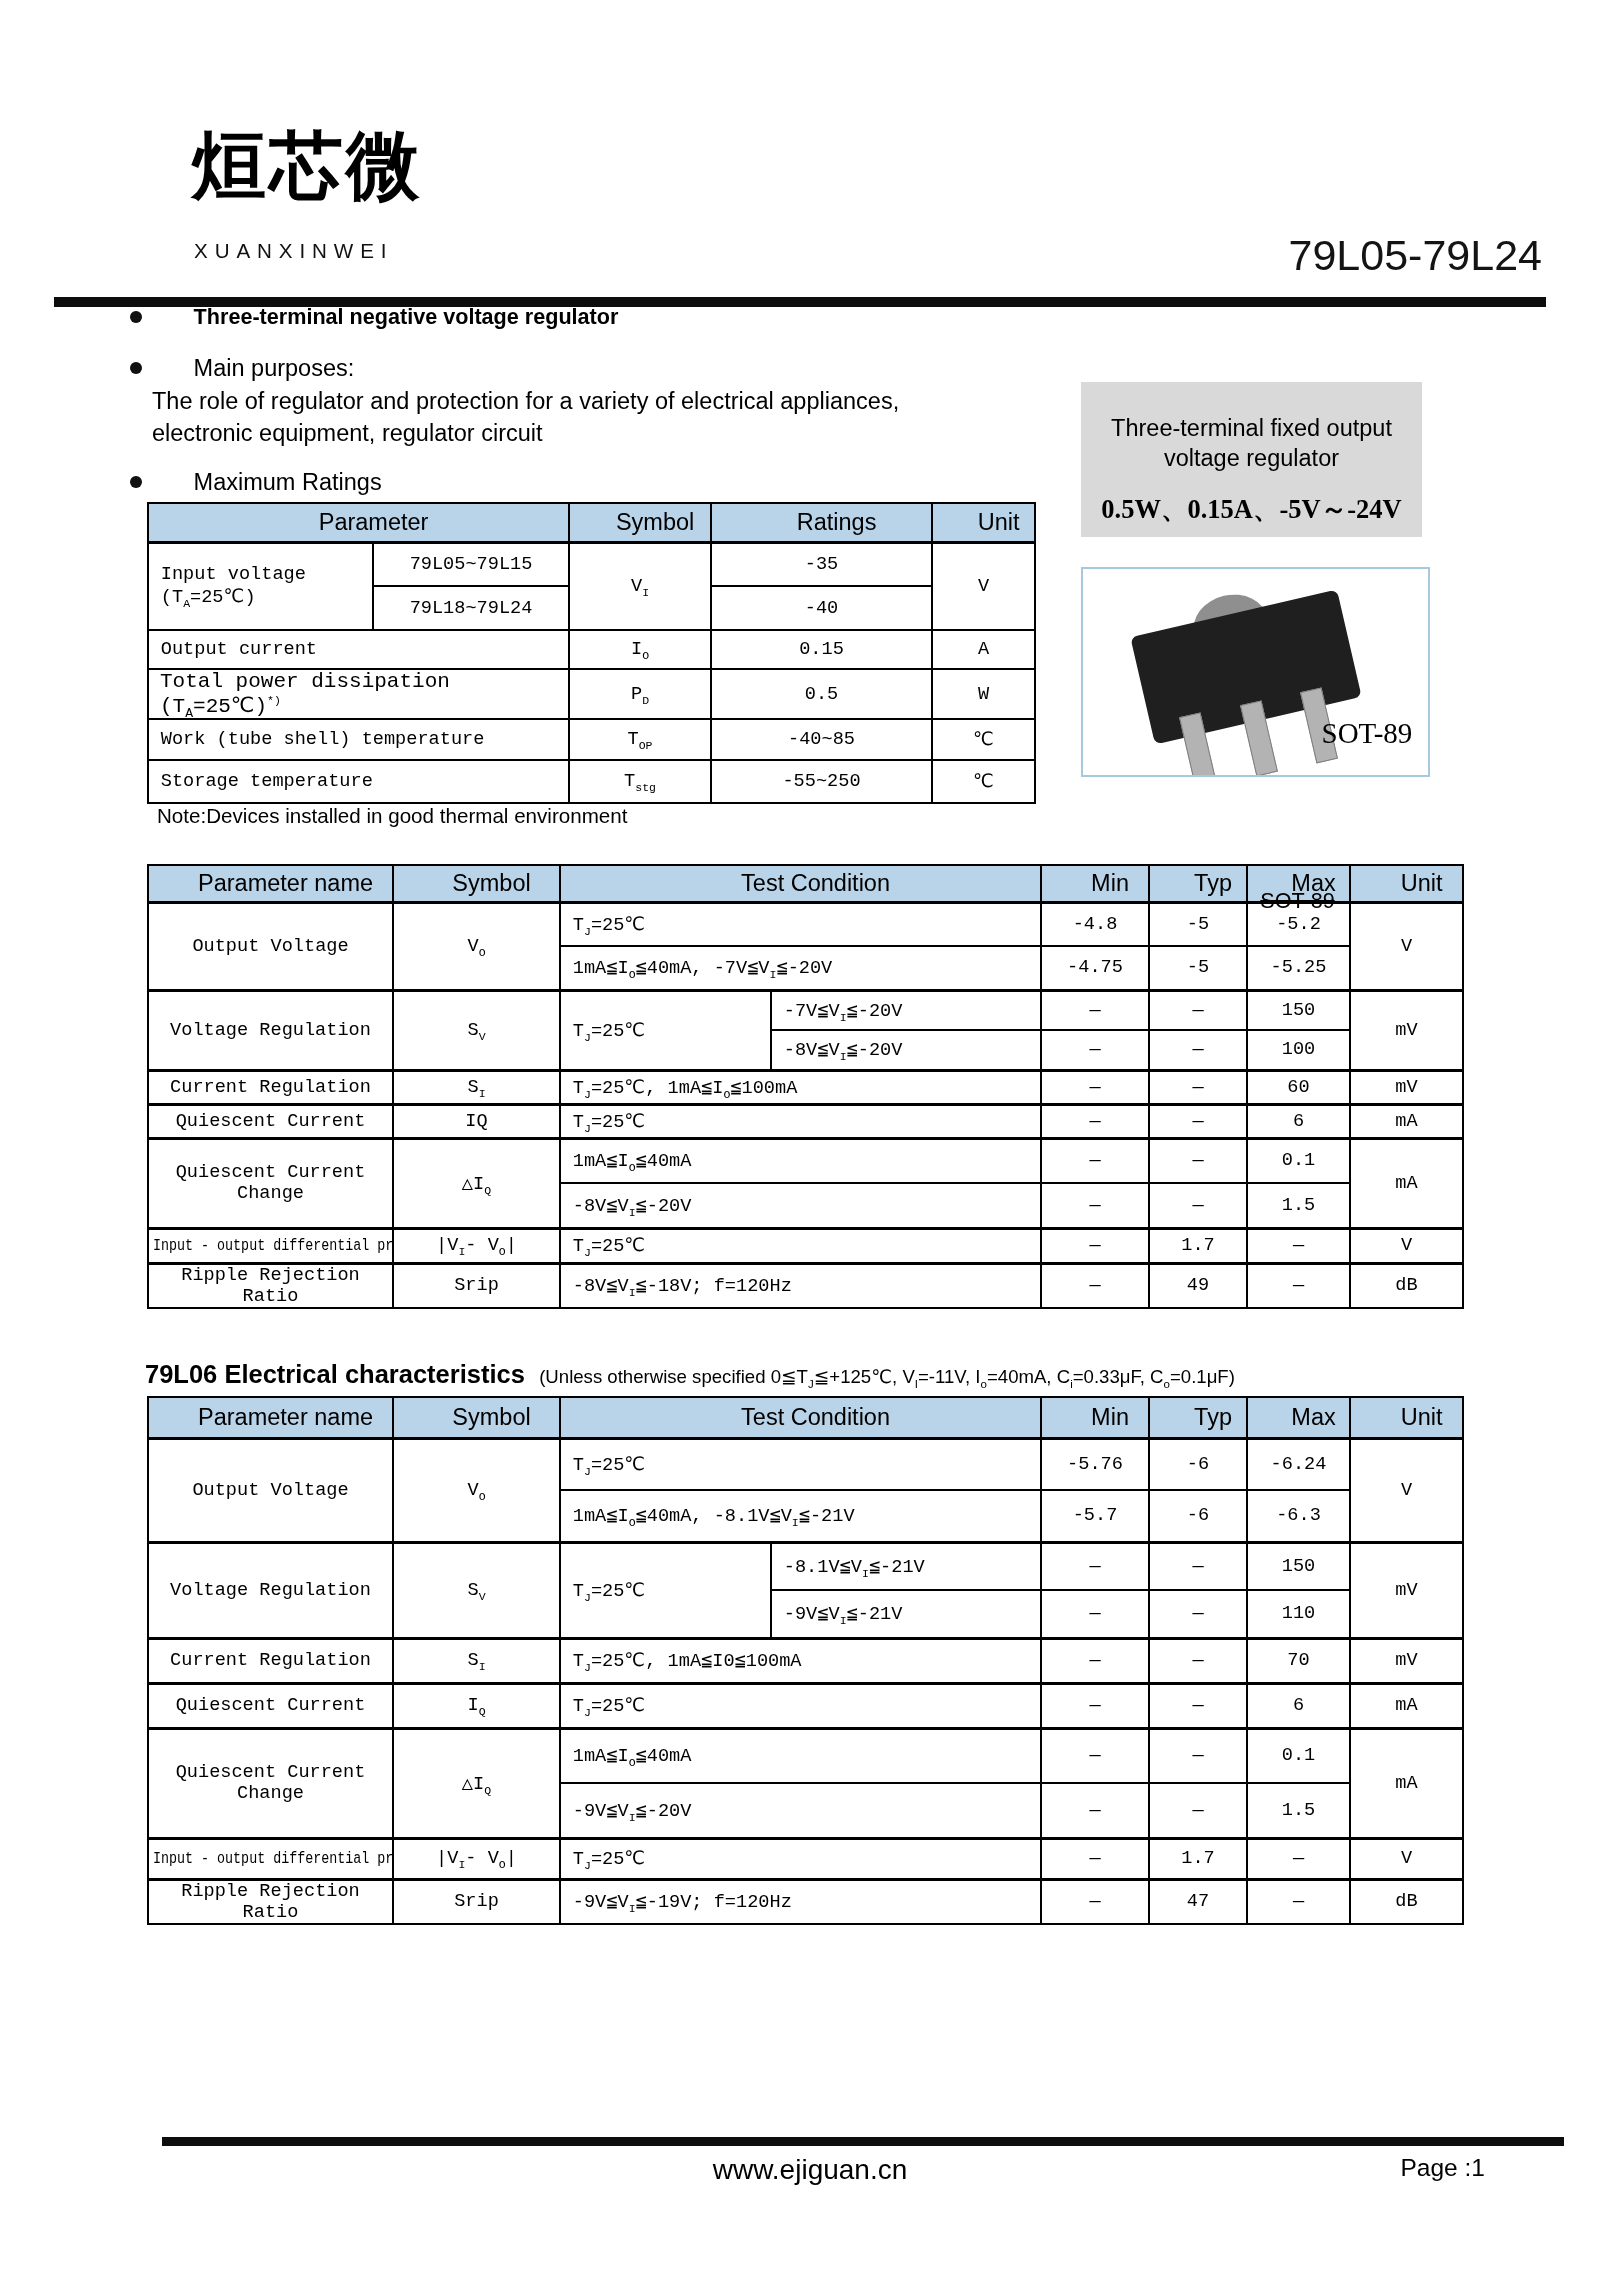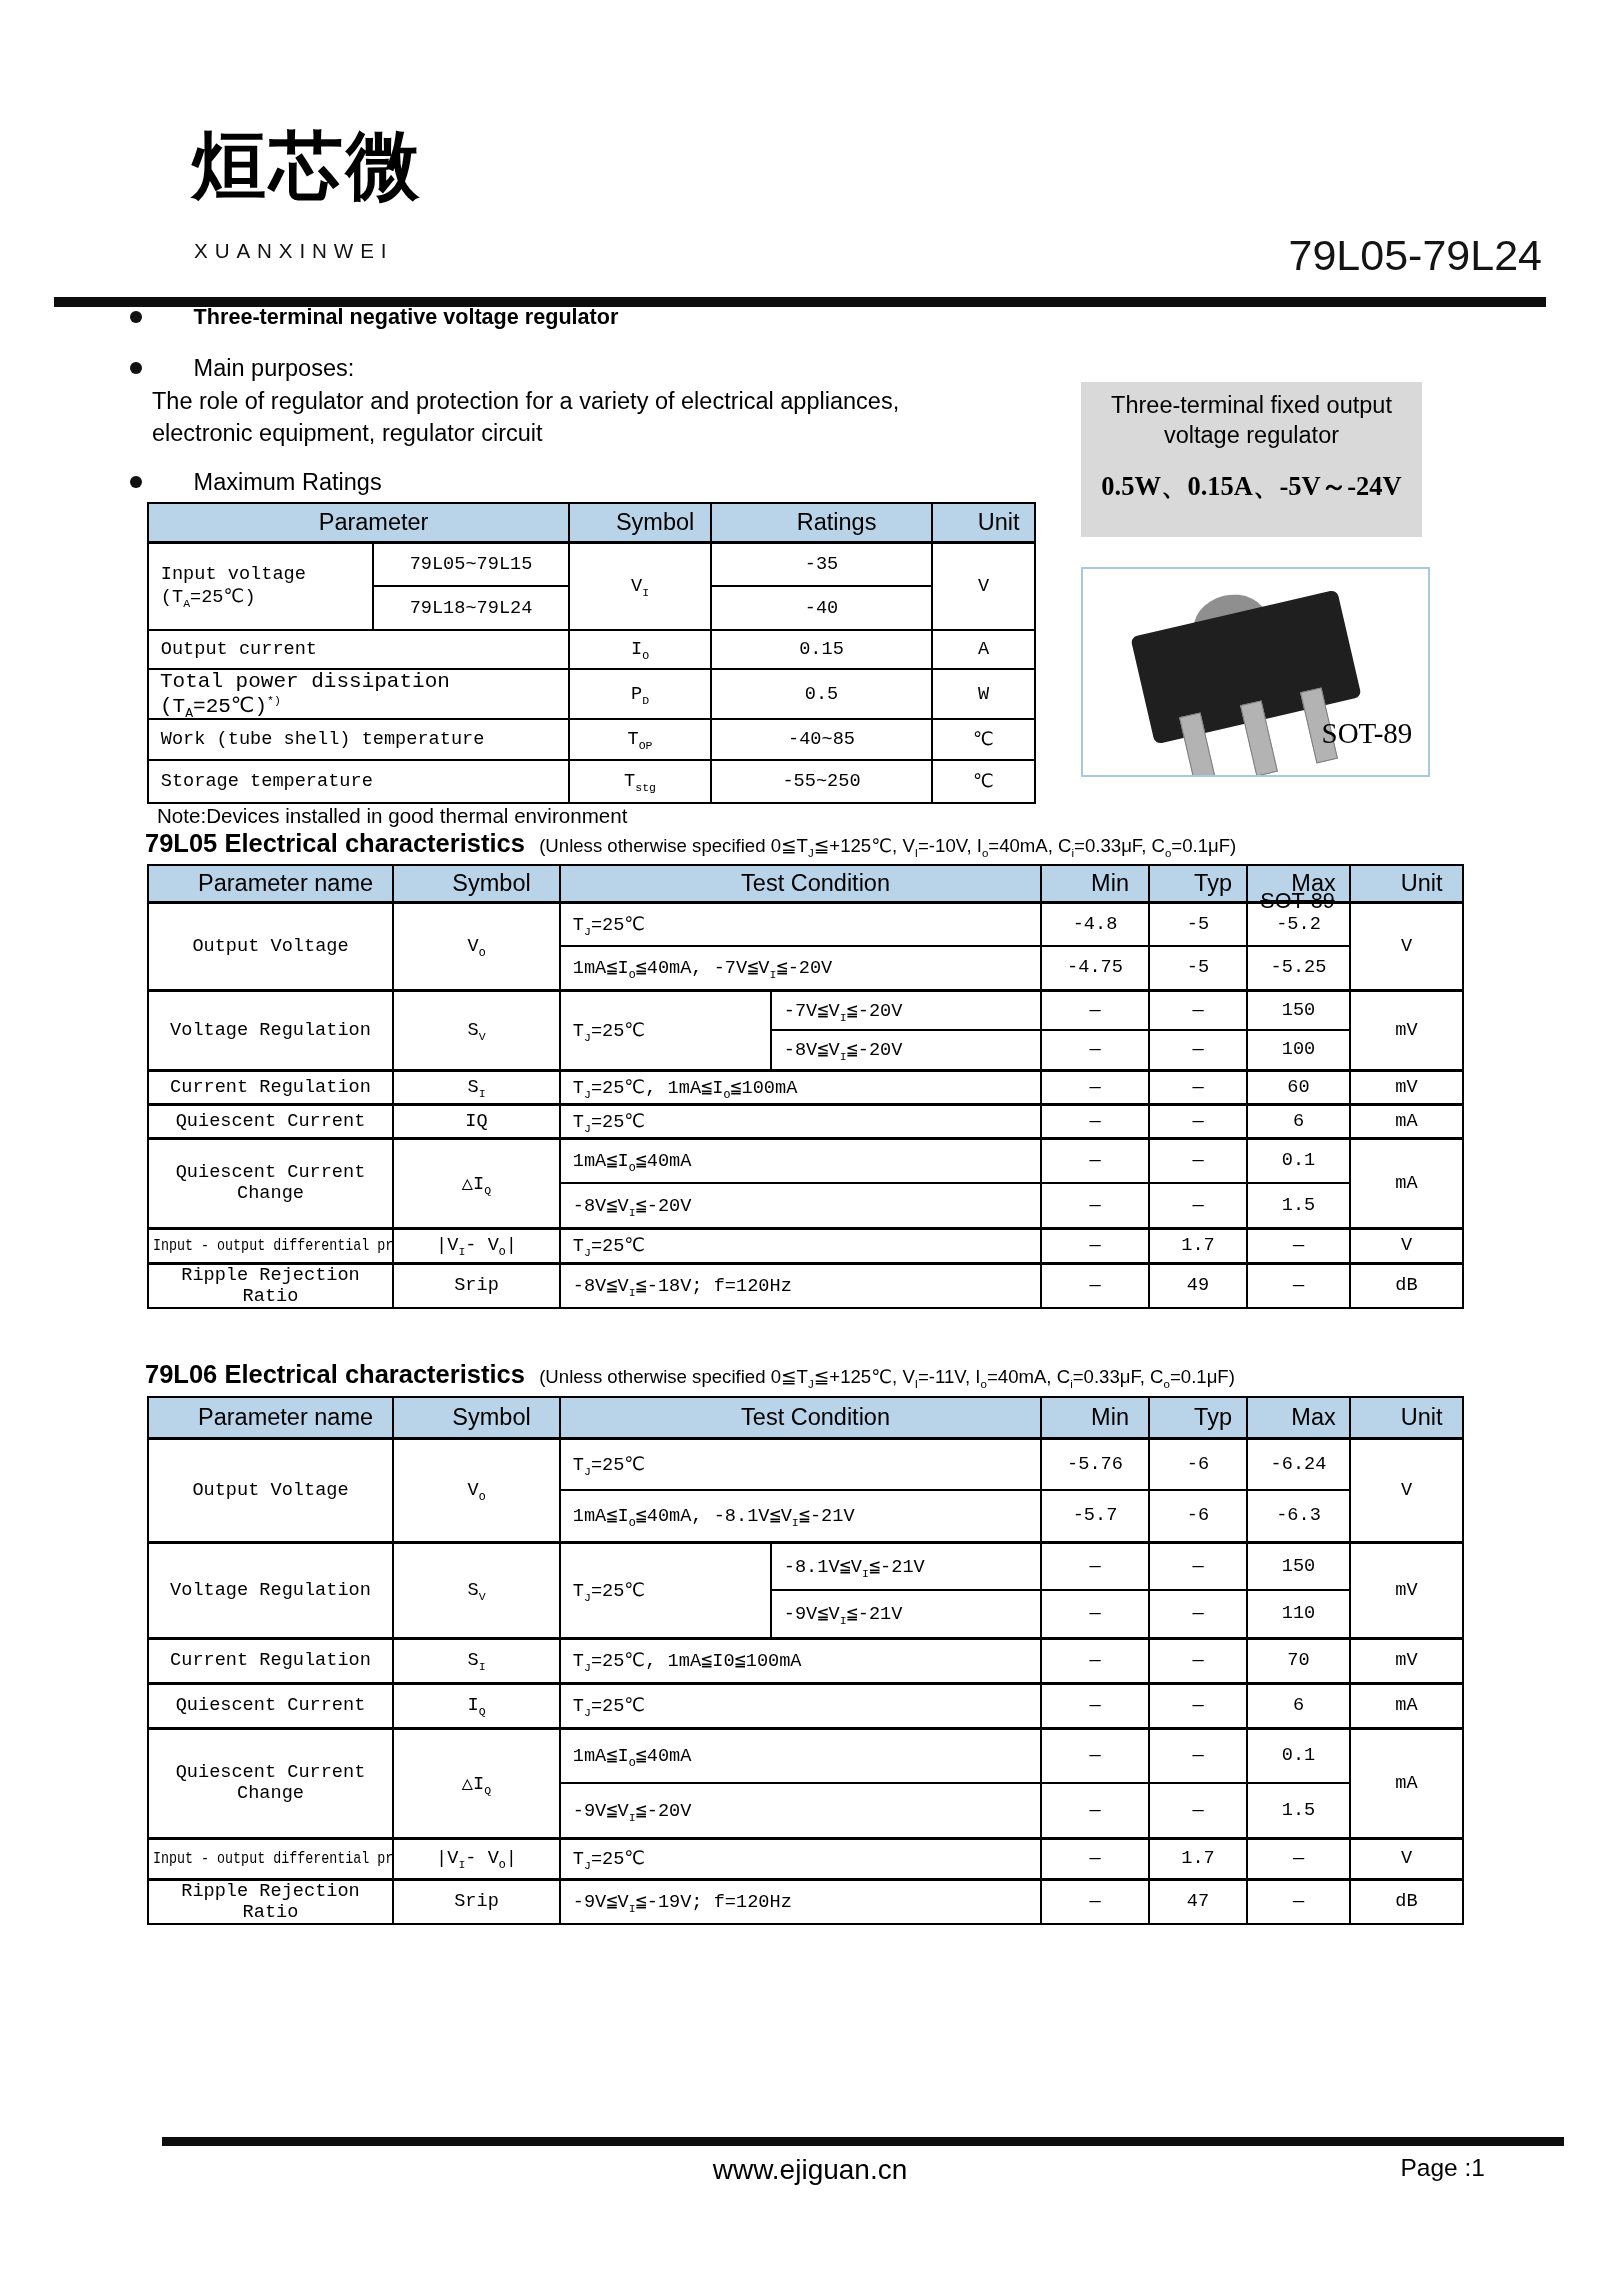--- a/index.html
+++ b/index.html
@@ -60,21 +60,21 @@
   
   .sec-title { position:absolute; left:145px; white-space:nowrap; }
   .sec-title .t { font-size:25.5px; font-weight:bold; }
   .sec-title .s { font-size:18.6px; margin-left:9.8px; }
 
   
   .grey-box {
     position:absolute; left:1081px; top:382px; width:341px; height:155px;
     background:#d9d9d9; text-align:center;
   }
-  .grey-box .l1 { margin-top:8px; font-size:23.5px; line-height:30px; }
+  .grey-box .l1 { margin-top:31px; font-size:23.5px; line-height:30px; }
   .grey-box .specs {
     margin-top:17.6px; font-size:26.5px; font-weight:bold;
     font-family:"Liberation Serif","DejaVu Serif","DejaVu Sans",serif;
   }
   .pkg-box {
     position:absolute; left:1081px; top:567px; width:345px; height:206px;
     background:#fff; border:2px solid #a6c9de; overflow:hidden;
   }
   .chip-tab  { position:absolute; left:110px; top:25.5px; width:76px; height:63px; background:#8f8f8f; border-radius:50%; transform:rotate(-13deg); }
   .chip-body { position:absolute; left:57px; top:43px; width:212px; height:110px; background:#1f1f1f; border-radius:6.9px; transform:rotate(-13deg); }
@@ -192,24 +192,20 @@
   </div>
   <div class="pkg-box">
     <div class="chip-tab"></div>
     <div class="chip-body"></div>
     <div class="chip-leg leg1"></div>
     <div class="chip-leg leg2"></div>
     <div class="chip-leg leg3"></div>
     <div class="pkg-label">SOT-89</div>
   </div>
 
-  <div class="sec-title" style="top:829px;">
-    <span class="t">79L05 Electrical characteristics</span>
-    <span class="s">(Unless otherwise specified  0≦T<sub>J</sub>≦+125℃, V<sub>I</sub>=-10V, I<sub>o</sub>=40mA, C<sub>i</sub>=0.33μF, C<sub>o</sub>=0.1μF)</span>
-  </div>
 
   <div class="t-wrap" style="top:864px;">
     <div class="sot-overlay">SOT-89</div>
     <table class="ech" style="width:1313px;">
       <colgroup>
           <col style="width:245px">
           <col style="width:167px">
           <col style="width:211px">
           <col style="width:270px">
           <col style="width:108px">

